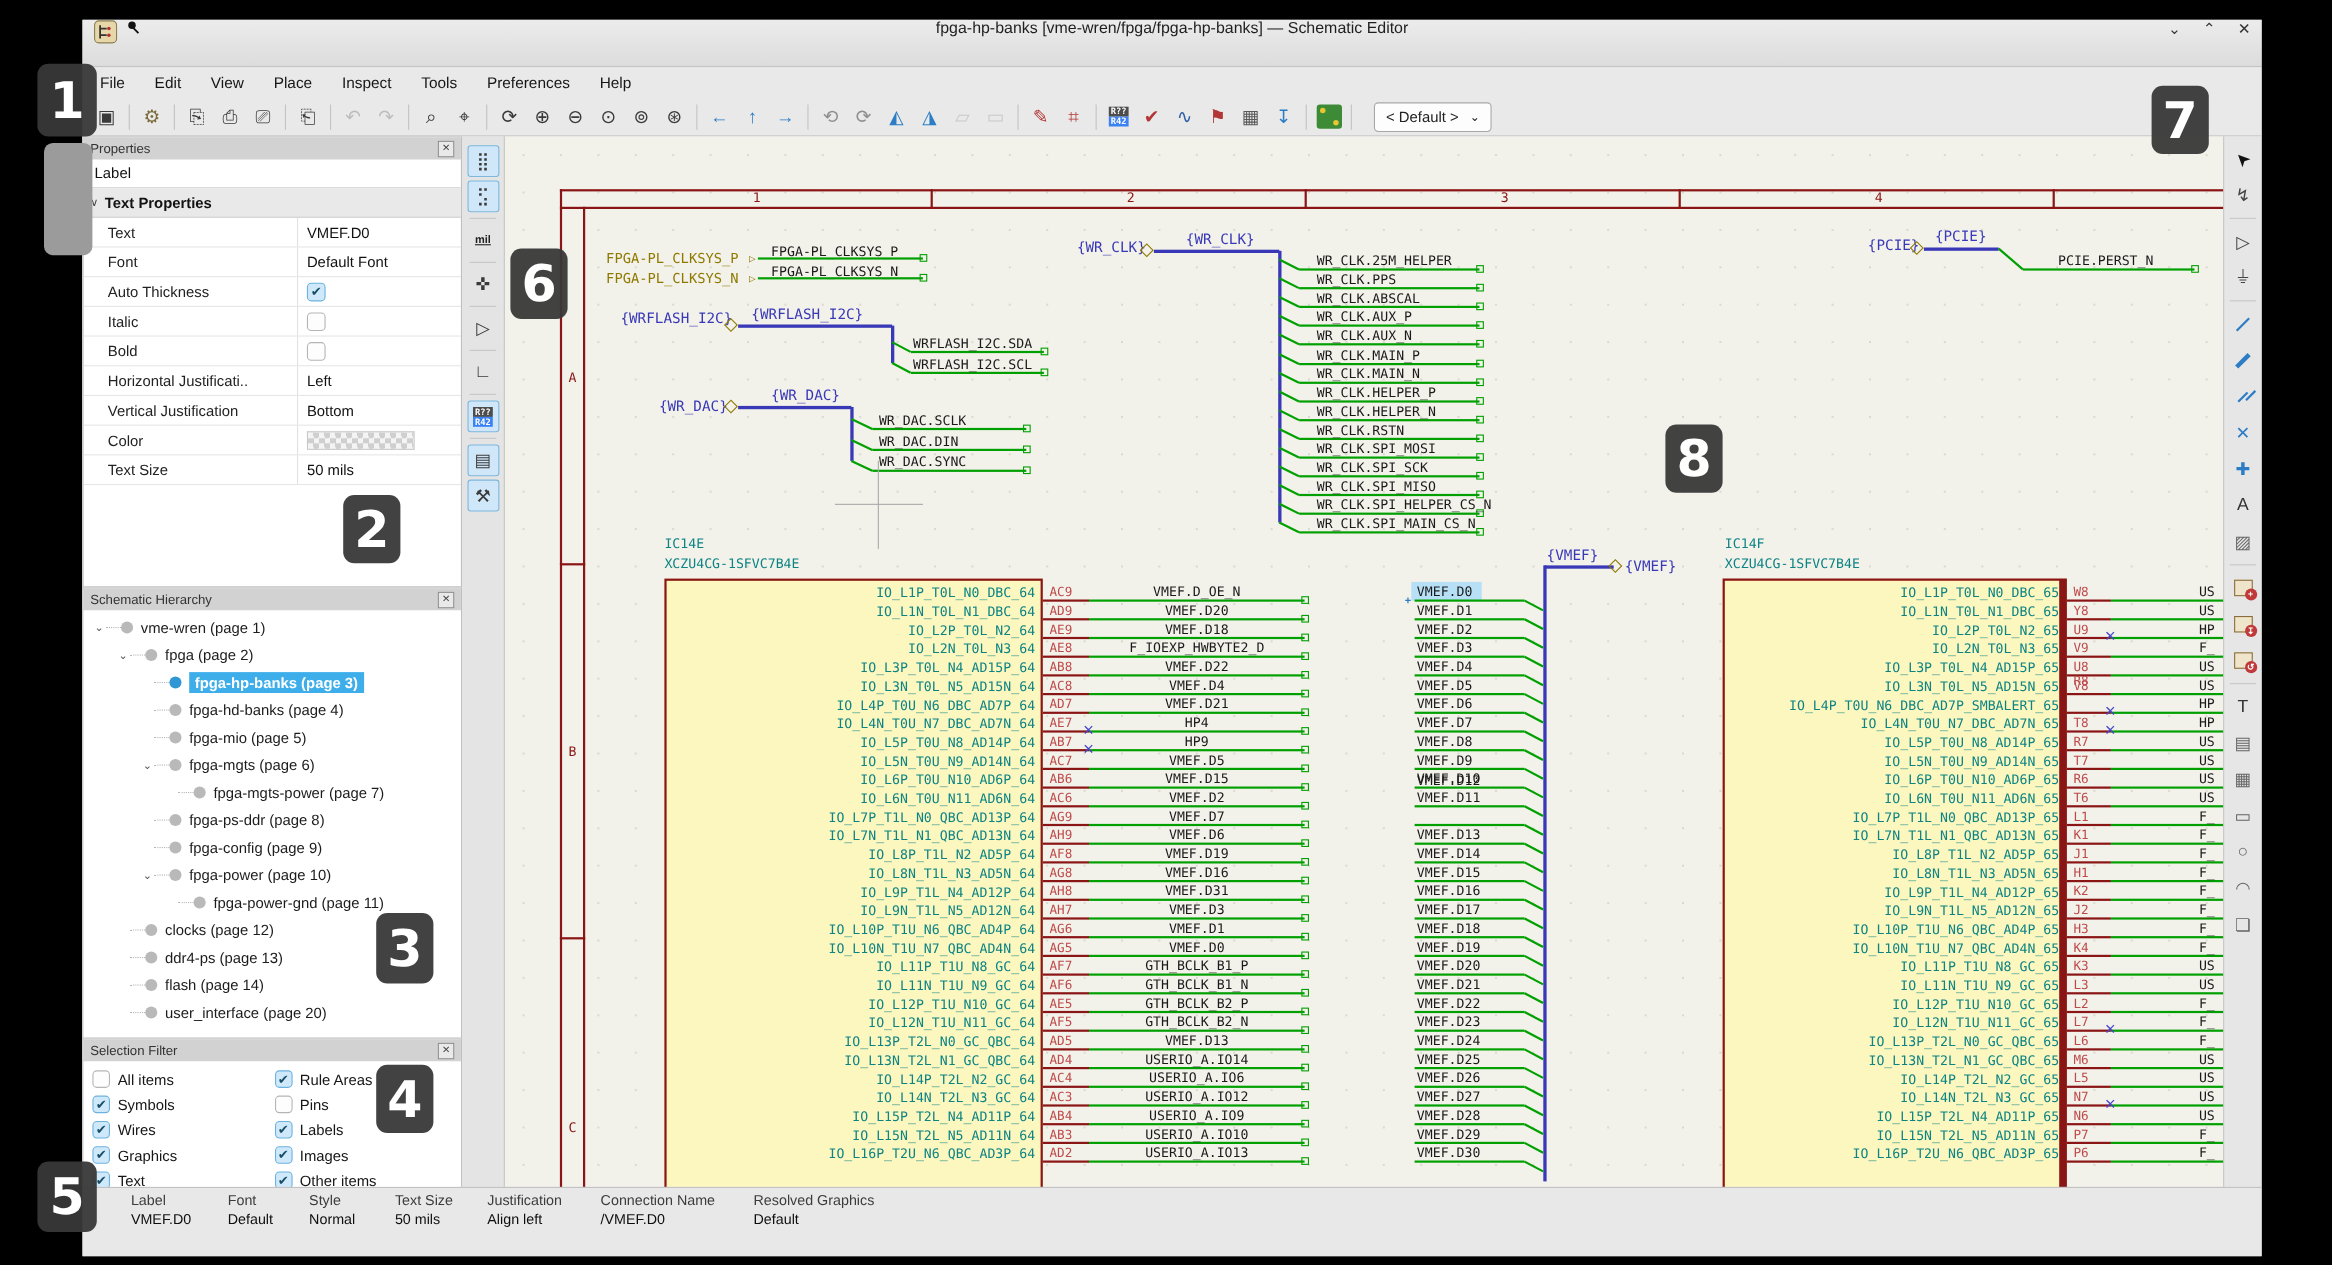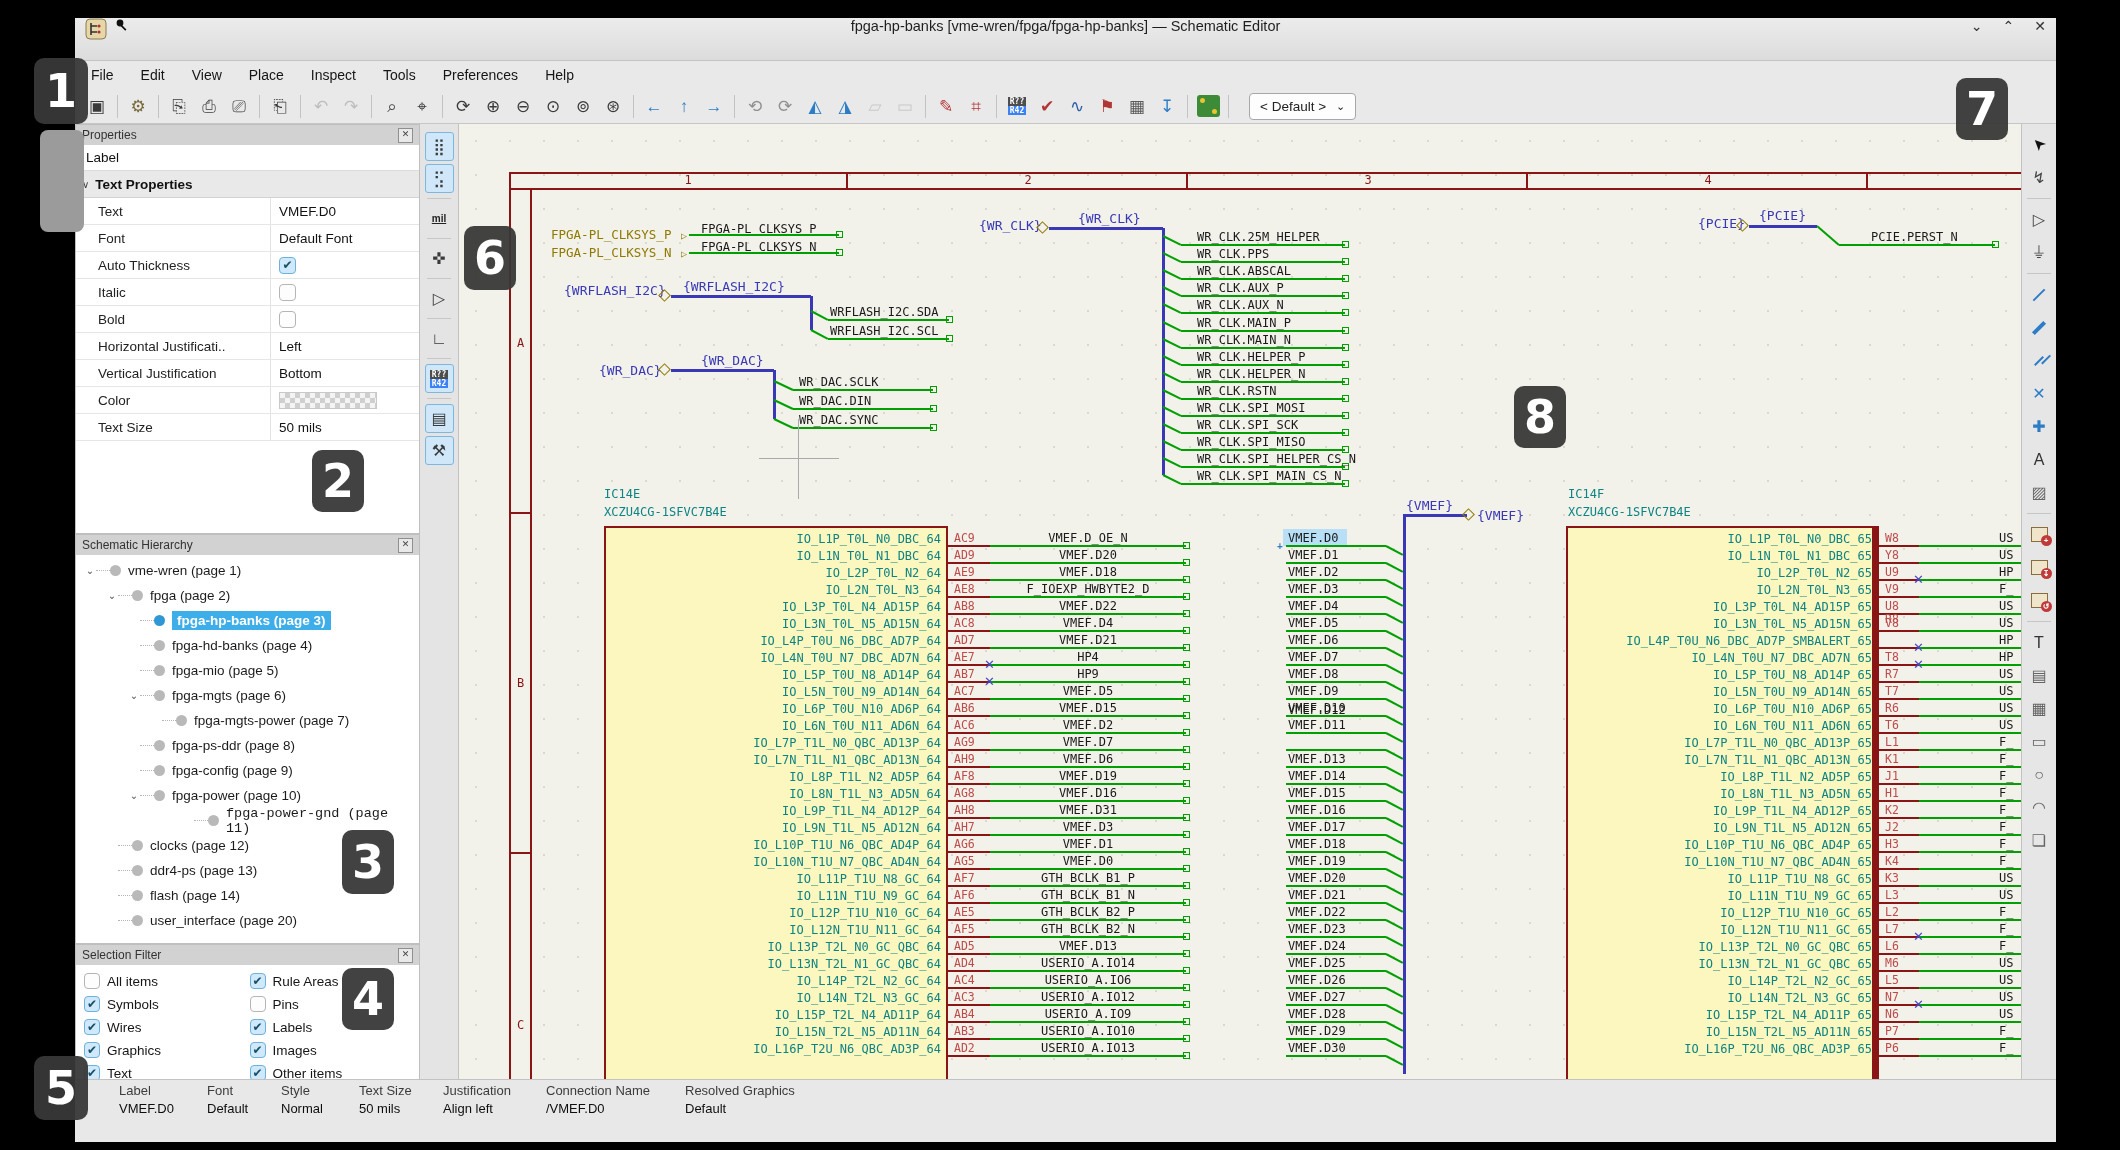--- a/index.html
+++ b/index.html
@@ -400,21 +400,21 @@
                 <div class="hguide"></div>
                 <div class="hdot"></div>
                 <span class="hlab">fpga-config (page 9)</span>
               </div>
               <div class="hrow" style="padding-left: 52px;">
                 <div class="hexp">⌄</div>
                 <div class="hguide"></div>
                 <div class="hdot"></div>
                 <span class="hlab">fpga-power (page 10)</span>
               </div>
-              <div class="hrow" style="padding-left: 106px; font-family: Liberation Mono, monospace;">
+              <div class="hrow" style="padding-left: 74px;">
                 <div class="hexp"></div>
                 <div class="hguide"></div>
                 <div class="hdot"></div>
                 <span class="hlab">fpga-power-gnd (page 11)</span>
               </div>
               <div class="hrow" style="padding-left: 30px;">
                 <div class="hexp"></div>
                 <div class="hguide"></div>
                 <div class="hdot"></div>
                 <span class="hlab">clocks (page 12)</span>

